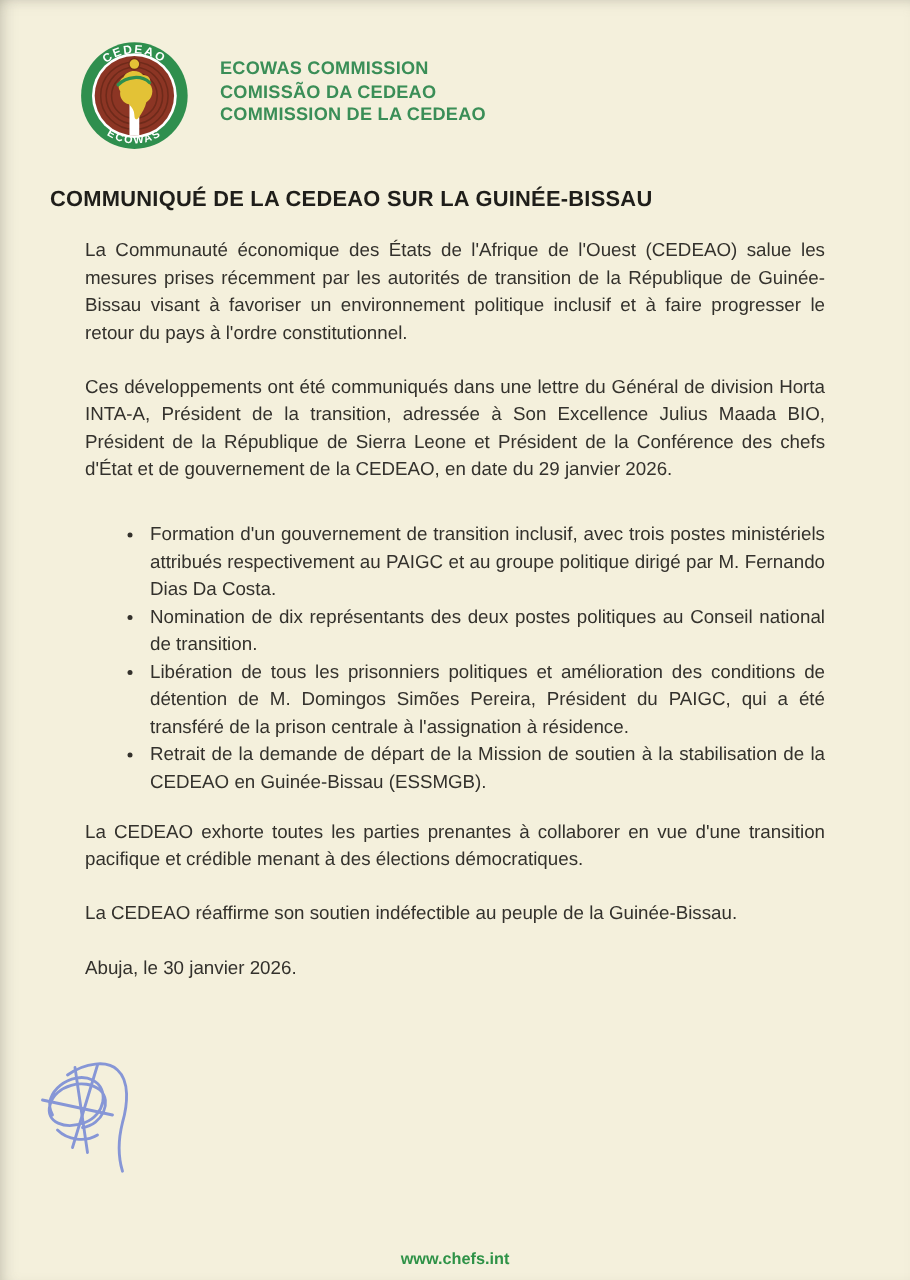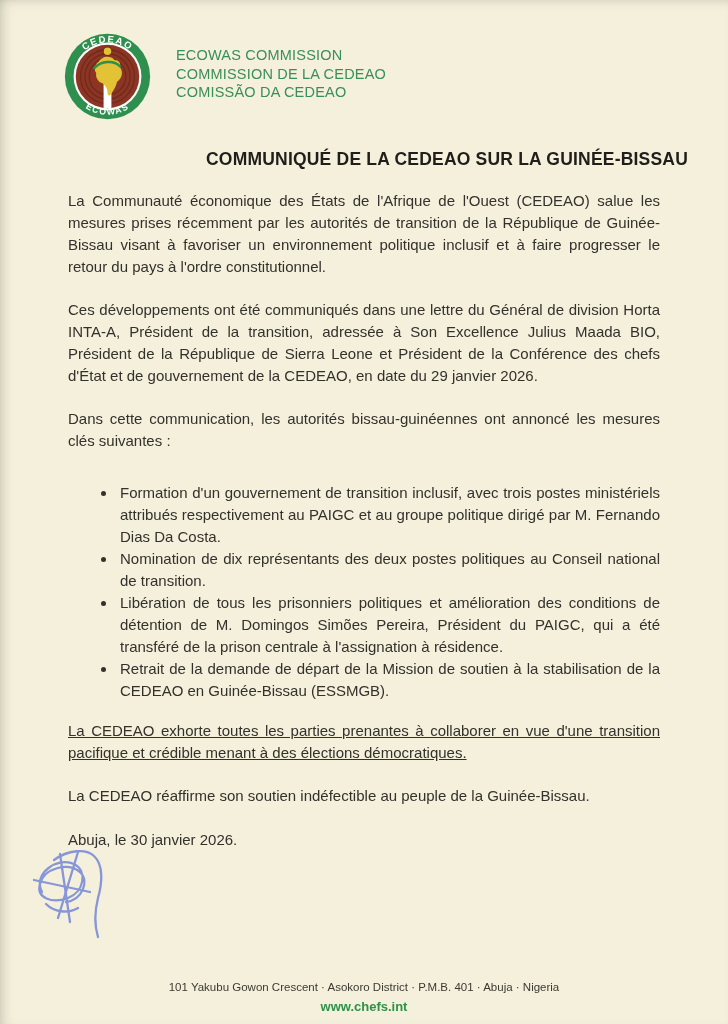--- a/index.html
+++ b/index.html
@@ -17,49 +17,49 @@
                inset 0 8px 12px -9px rgba(120,118,105,.35);
   }
   
   .header{
     display:flex;align-items:flex-start;
     padding:33px 0 0 64px;gap:25px;
   }
   .logo{width:87px;height:87px;flex:0 0 auto;}
   .org-lines{
     margin-top:13px;
-    color:#3a8e57;font-weight:normal;
+    color:#3a8e57;font-weight:bold;
     font-size:14.5px;line-height:18.5px;
     letter-spacing:.2px;
   }
   
   .title{
     margin:29px 40px 0 40px;
-    text-align:right;
+    text-align:left;
     font-size:17.5px;font-weight:bold;
     color:#1f1e1a;letter-spacing:.2px;
   }
   
   .body{
     margin:20px 68px 0 68px;
     color:#33312c;
     font-size:15px;line-height:22px;
     text-align:justify;
   }
   .body p{margin:21px 0 0 0;}
   .body p:first-child{margin-top:16px;}
   ul.measures{
     margin:30px 0 0 0;
     padding-left:49px;
   }
   ul.measures li{
     padding-left:3px;
     margin:0;
   }
-  .after-list{margin-top:18px !important;text-decoration:underline;}
+  .after-list{margin-top:18px !important;}
   .dateline{margin-top:22px !important;text-align:left;}
   
   .signature{
     position:absolute;left:24px;top:840px;
     width:118px;height:104px;
     pointer-events:none;
   }
   
   .footer{
     position:absolute;left:0;right:0;bottom:10px;
@@ -105,31 +105,30 @@
         <text font-size="11" font-weight="bold" fill="#ffffff" letter-spacing="1.6" font-family="Liberation Sans, sans-serif">
           <textPath href="#arcTop" startOffset="50%" text-anchor="middle">CEDEAO</textPath>
         </text>
         <text font-size="10" font-weight="bold" fill="#ffffff" letter-spacing="1.6" font-family="Liberation Sans, sans-serif">
           <textPath href="#arcBot" startOffset="50%" text-anchor="middle">ECOWAS</textPath>
         </text>
       </svg>
     </div>
     <div class="org-lines">
       <div>ECOWAS COMMISSION</div>
+      <div>COMISSÃO DA CEDEAO</div>
       <div>COMMISSION DE LA CEDEAO</div>
-      <div>COMISSÃO DA CEDEAO</div>
     </div>
   </header>
 
   <h1 class="title">COMMUNIQUÉ DE LA CEDEAO SUR LA GUINÉE-BISSAU</h1>
 
   <main class="body">
     <p>La Communauté économique des États de l'Afrique de l'Ouest (CEDEAO) salue les mesures prises récemment par les autorités de transition de la République de Guinée-Bissau visant à favoriser un environnement politique inclusif et à faire progresser le retour du pays à l'ordre constitutionnel.</p>
     <p>Ces développements ont été communiqués dans une lettre du Général de division Horta INTA-A, Président de la transition, adressée à Son Excellence Julius Maada BIO, Président de la République de Sierra Leone et Président de la Conférence des chefs d'État et de gouvernement de la CEDEAO, en date du 29 janvier 2026.</p>
-    <p>Dans cette communication, les autorités bissau-guinéennes ont annoncé les mesures clés suivantes :</p>
     <ul class="measures">
       <li>Formation d'un gouvernement de transition inclusif, avec trois postes ministériels attribués respectivement au PAIGC et au groupe politique dirigé par M. Fernando Dias Da Costa.</li>
       <li>Nomination de dix représentants des deux postes politiques au Conseil national de transition.</li>
       <li>Libération de tous les prisonniers politiques et amélioration des conditions de détention de M. Domingos Simões Pereira, Président du PAIGC, qui a été transféré de la prison centrale à l'assignation à résidence.</li>
       <li>Retrait de la demande de départ de la Mission de soutien à la stabilisation de la CEDEAO en Guinée-Bissau (ESSMGB).</li>
     </ul>
     <p class="after-list">La CEDEAO exhorte toutes les parties prenantes à collaborer en vue d'une transition pacifique et crédible menant à des élections démocratiques.</p>
     <p>La CEDEAO réaffirme son soutien indéfectible au peuple de la Guinée-Bissau.</p>
     <p class="dateline">Abuja, le 30 janvier 2026.</p>
   </main>
@@ -142,17 +141,16 @@
         <path d="M30,20 C44,10 62,8 70,16 C80,25 78,44 74,58 C71,70 70,84 74,97"></path>
         <path d="M36,14 L46,82"></path>
         <path d="M54,12 L34,78"></path>
         <path d="M10,40 L66,52"></path>
         <path d="M22,64 C30,72 44,74 54,68"></path>
       </g>
     </svg>
   </div>
 
   <footer class="footer">
-    <div class="address">101 Yakubu Gowon Crescent · Asokoro District · P.M.B. 401 · Abuja · Nigeria</div>
     <div class="website">www.chefs.int</div>
   </footer>
 
 </div>
 
 </body></html>

